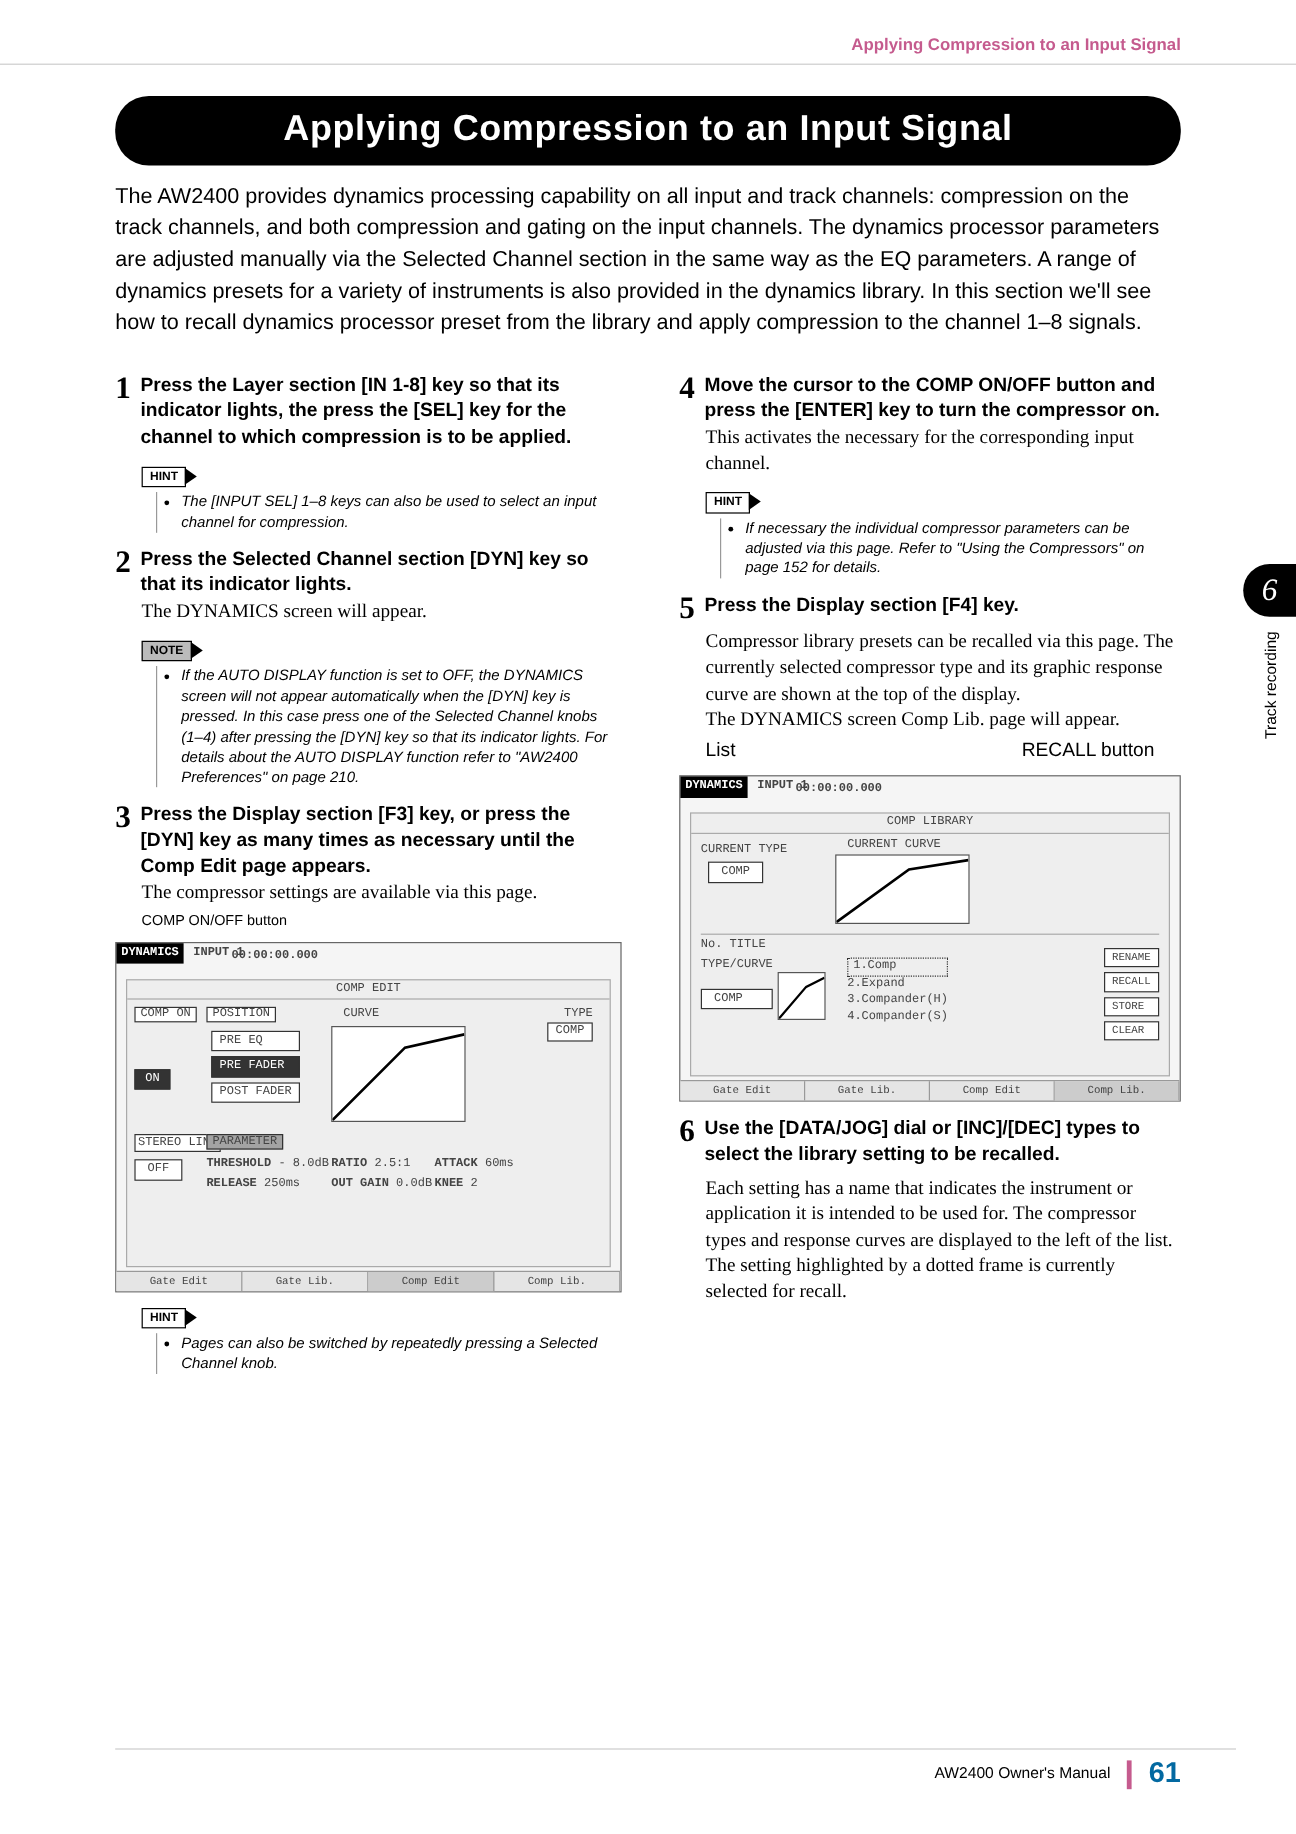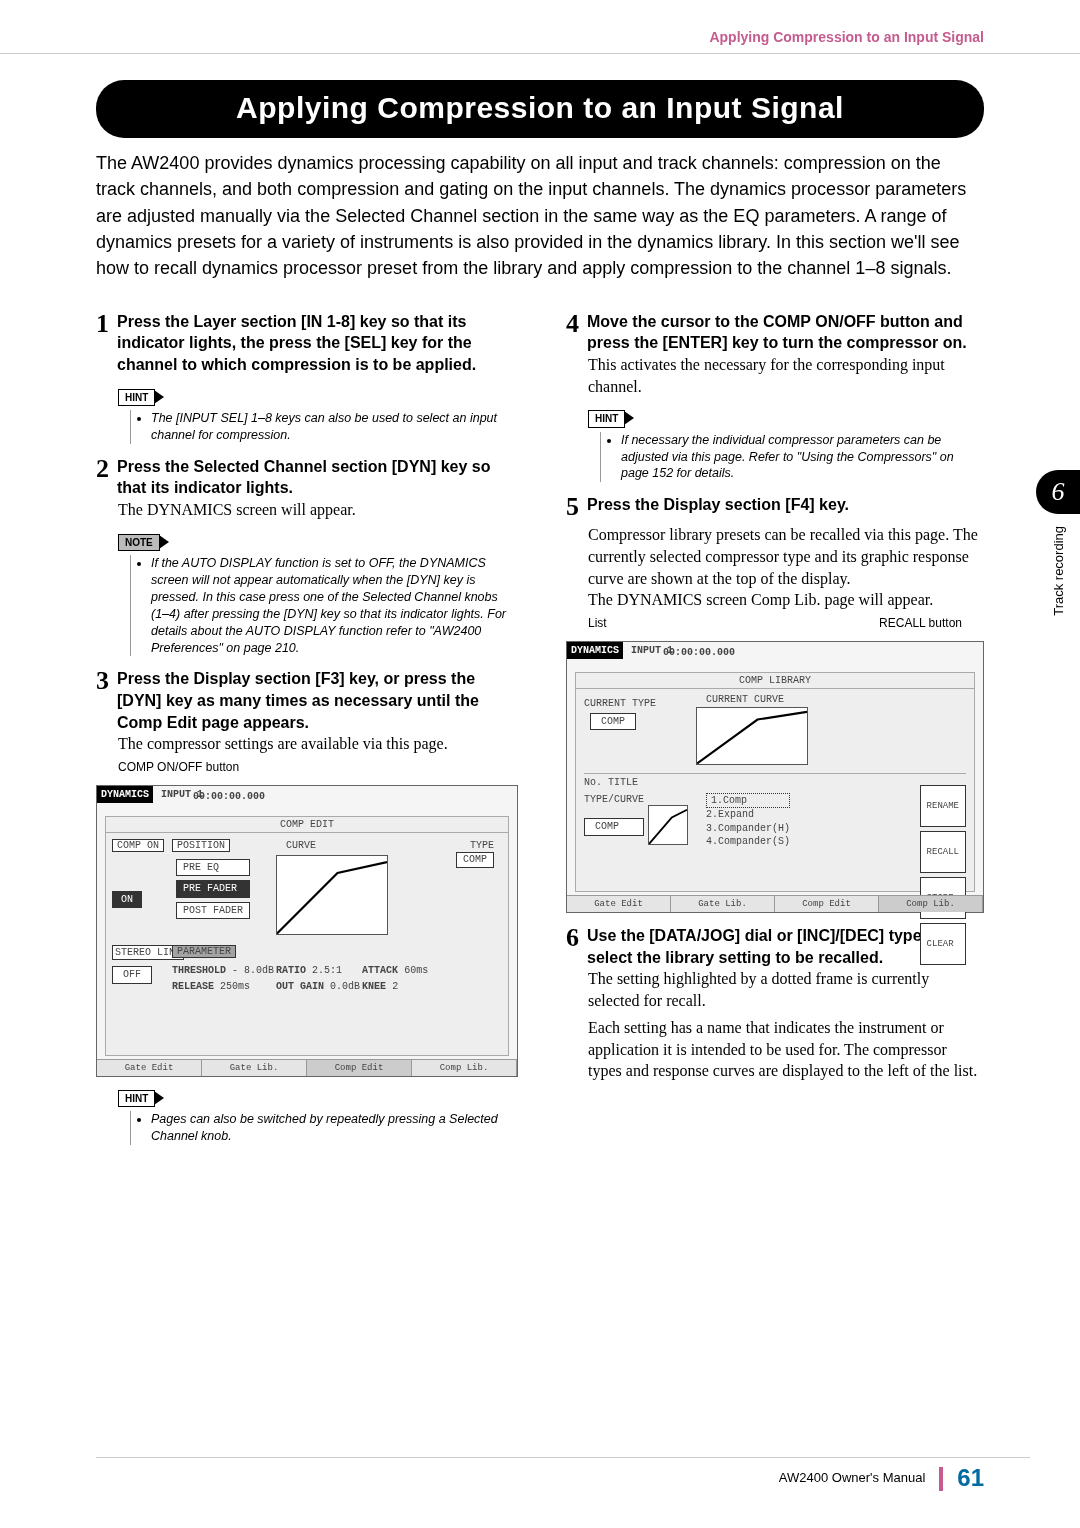--- a/index.html
+++ b/index.html
@@ -147,28 +147,28 @@
   position:absolute;
   right:96px;bottom:34px;
   font-size:13px;
   display:flex;align-items:center;gap:10px;
 }
 .pg-footer .num{font-size:24px;font-weight:700;color:#0369a1}
 .pg-foot-rule{position:absolute;left:96px;right:50px;bottom:70px;height:1px;background:#ccc}
 .pg-foot-sep{width:4px;height:24px;background:#c55b8e;margin:0 4px -2px 4px}
 
 
-.fig-callouts{font-size:12px;display:flex;justify-content:space-between;margin:4px 22px 0 22px}
+.fig-callouts{font-size:16px;display:flex;justify-content:space-between;margin:4px 22px 0 22px}
 .figure.small{height:270px;width:416px}
 .figure .btn-stack{
   position:absolute;right:8px;top:70px;
   display:flex;flex-direction:column;gap:4px;
 }
 .figure .btn-stack span{
-  border:1px solid #333;padding:14px 6px;font-size:9px;background:#fff;
+  border:1px solid #333;padding:1px 6px;font-size:9px;background:#fff;
 }
 </style>
 </head>
 <body>
 
 <div class="run-head">Applying Compression to an Input Signal</div>
 
 <div class="pill">Applying Compression to an Input Signal</div>
 
 <div class="intro">The AW2400 provides dynamics processing capability on all input and track channels: compression on the track channels, and both compression and gating on the input channels. The dynamics processor parameters are adjusted manually via the Selected Channel section in the same way as the EQ parameters. A range of dynamics presets for a variety of instruments is also provided in the dynamics library.
@@ -353,22 +353,22 @@
         <span>Gate Lib.</span>
         <span>Comp Edit</span>
         <span style="background:#ccc">Comp Lib.</span>
       </div>
     </div>
 
     <div class="step">
       <div class="step-num">6</div>
       <div class="step-h">Use the [DATA/JOG] dial or [INC]/[DEC] types to select the library setting to be recalled.</div>
     </div>
+    <div class="step-body" style="margin-top:6px">Each setting has a name that indicates the instrument or application it is intended to be used for. The compressor types and response curves are displayed to the left of the list.</div>
     <div class="step-body">The setting highlighted by a dotted frame is currently selected for recall.</div>
-    <div class="step-body" style="margin-top:6px">Each setting has a name that indicates the instrument or application it is intended to be used for. The compressor types and response curves are displayed to the left of the list.</div>
   </div>
 </div>
 
 <div class="side-tab">
   <div class="side-num">6</div>
   <div class="side-txt">Track recording</div>
 </div>
 
 <div class="pg-foot-rule"></div>
 <div class="pg-footer">

